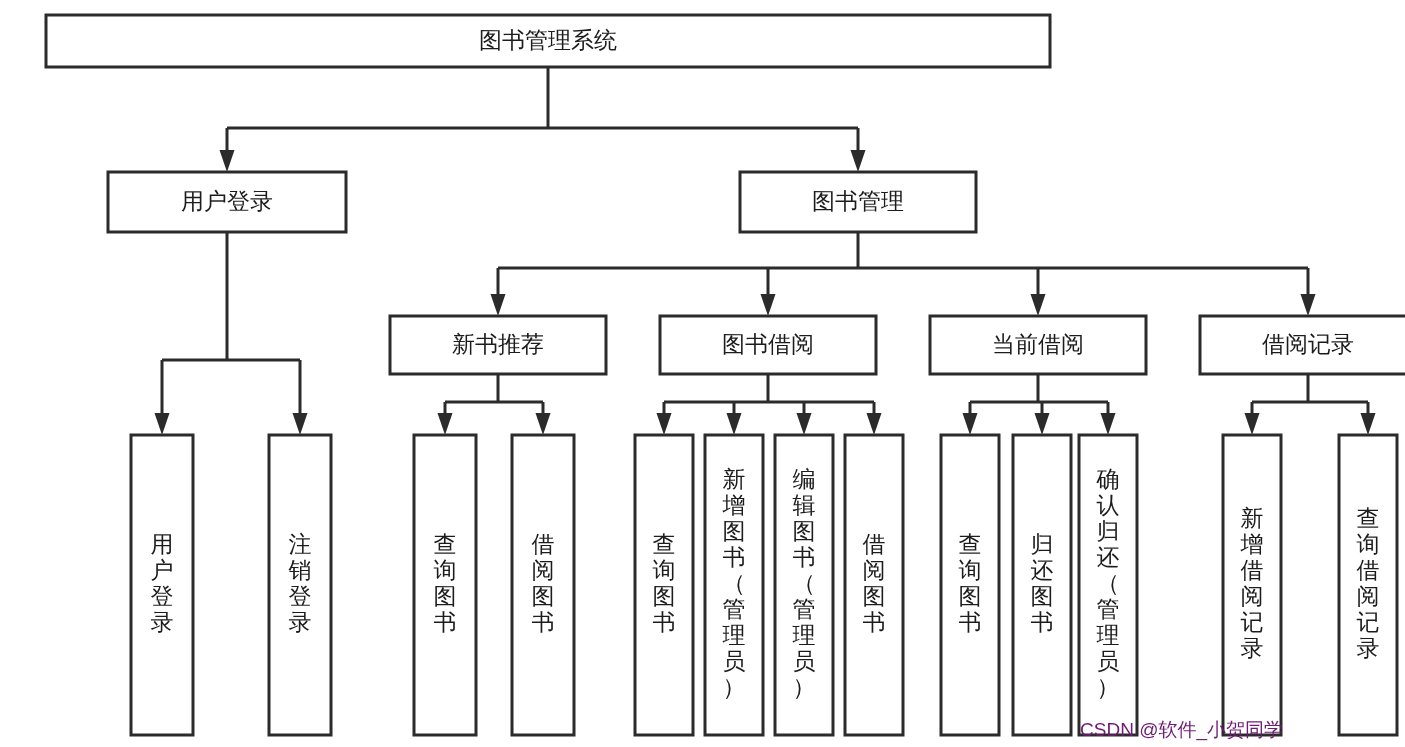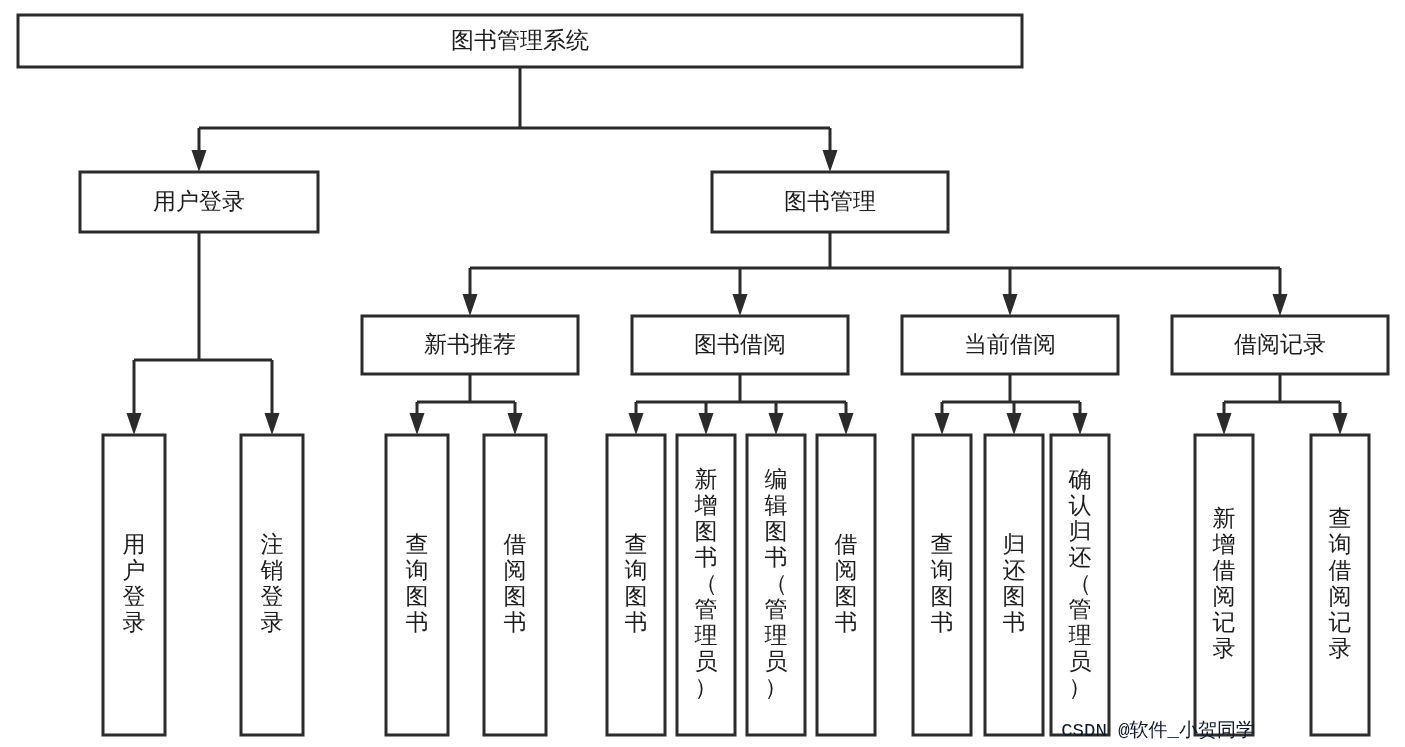--- a/index.html
+++ b/index.html
@@ -12,20 +12,21 @@
     font-family: "Liberation Sans", "DejaVu Sans", sans-serif;
     width: 1405px;
     height: 747px;
     overflow: hidden;
   }
   #diagram-root {
     position: relative;
     width: 1263px;
     height: 747px;
     background: #ffffff;
+    margin-left: 28px;
   }
   svg#flow-svg {
     position: absolute;
     left: 0;
     top: 0;
     width: 1405px;
     height: 747px;
     display: block;
   }
   .node-box {
@@ -47,23 +48,23 @@
     font-family: "Liberation Sans", "DejaVu Sans", sans-serif;
     font-size: 23px;
     fill: #1c1c1c;
     text-anchor: middle;
     dominant-baseline: middle;
   }
   .watermark {
     position: absolute;
     right: 8px;
     bottom: 4px;
-    font-family: Liberation Mono, monospace;
+    font-family: Liberation Sans, sans-serif;
     font-size: 19px;
-    color: #0f172a;
+    color: #701a75;
     white-space: nowrap;
     user-select: none;
   }
 </style>
 </head>
 <body>
 
 <div id="diagram-root">
   <svg id="flow-svg" viewBox="0 0 1405 747" xmlns="http://www.w3.org/2000/svg">
     <g id="connectors-layer">

